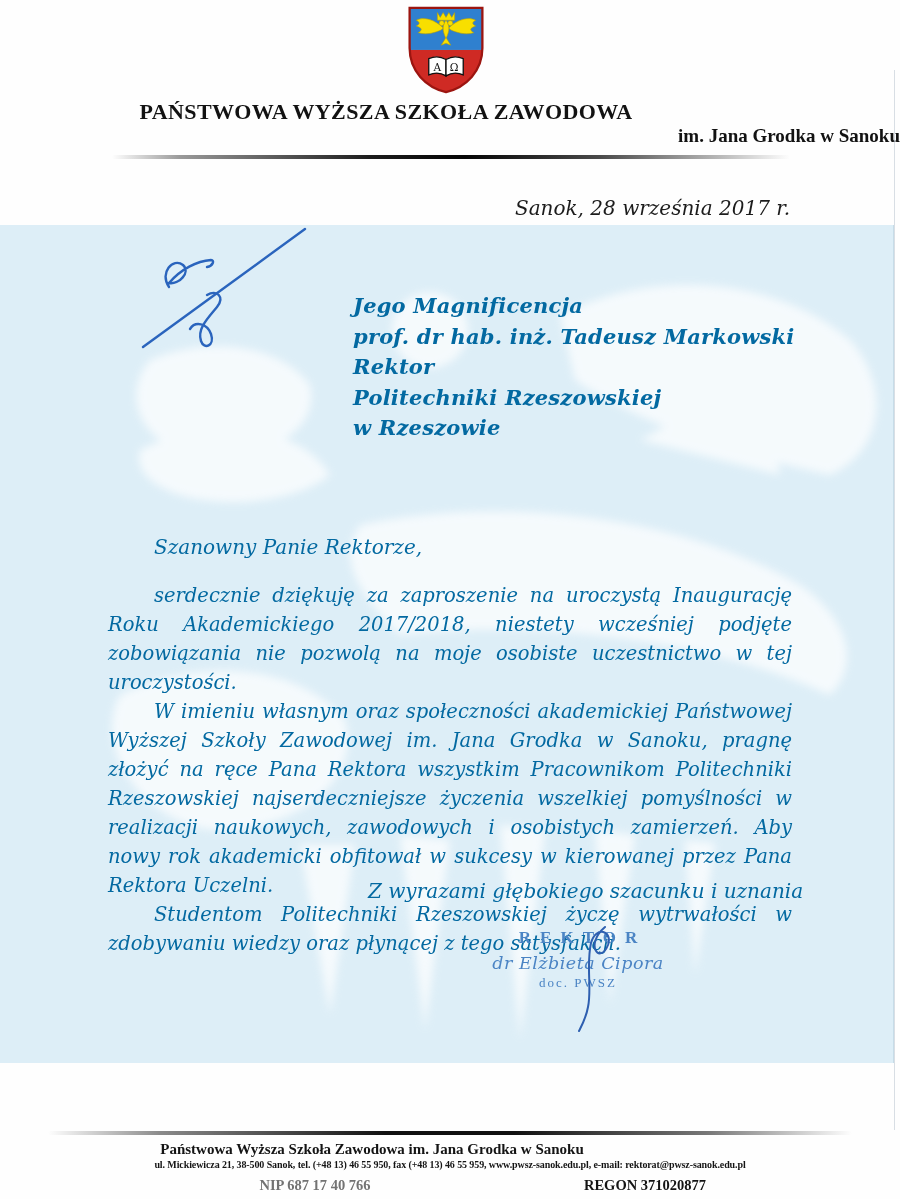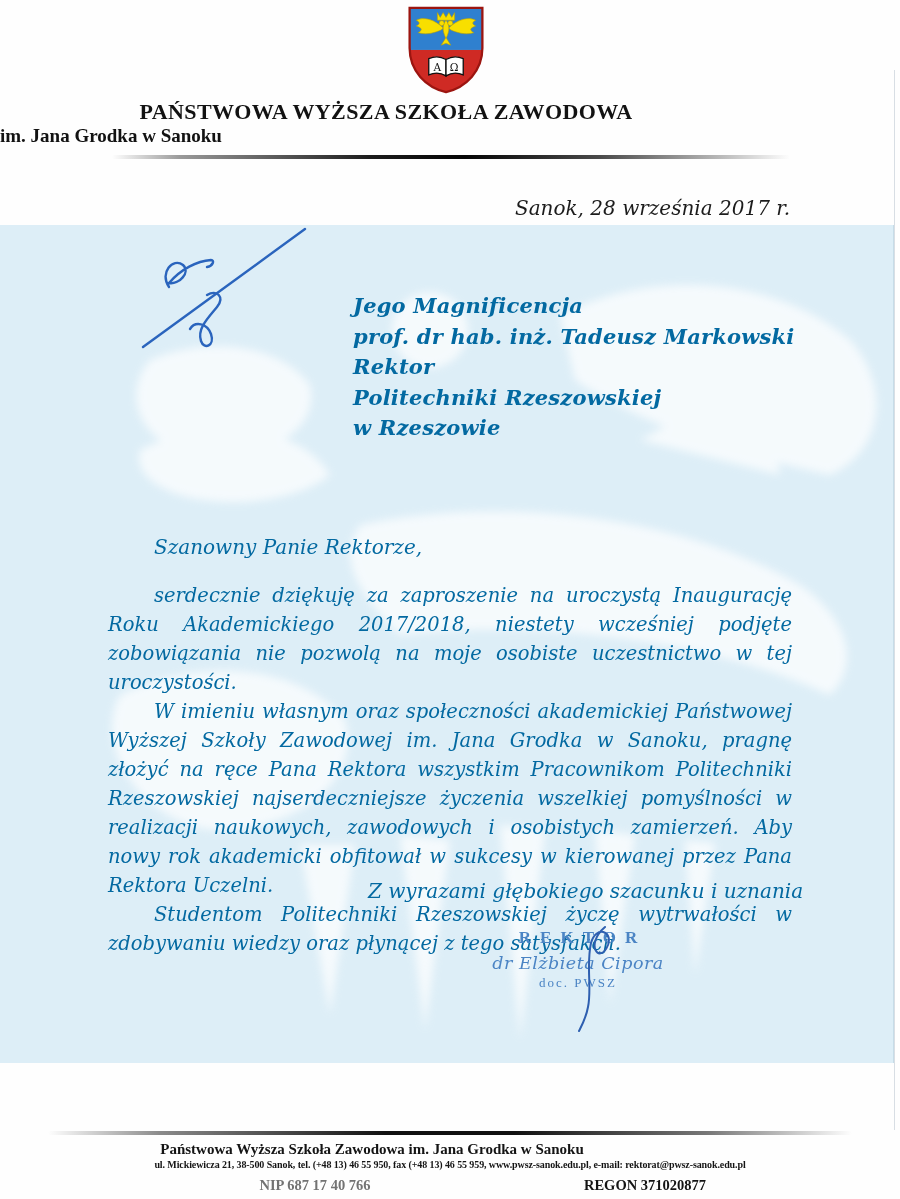--- a/index.html
+++ b/index.html
@@ -4,21 +4,21 @@
 <style>
   html,body{margin:0;padding:0;}
   body{width:900px;height:1199px;overflow:hidden;background:#fff;}
   #page{position:relative;width:900px;height:1199px;background:#fefefe;
         font-family:"Liberation Serif",serif;color:#1a1a1a;}
 
   
   .crest{position:absolute;left:405px;top:4px;width:82px;height:90px;}
   .org-title{position:absolute;left:0;top:99px;width:772px;text-align:center;
     font-weight:bold;font-size:22px;letter-spacing:0.4px;color:#121212;}
-  .org-subtitle{position:absolute;left:0;top:125px;width:900px;text-align:left;
+  .org-subtitle{position:absolute;left:0;top:125px;width:900px;text-align:right;
     font-weight:bold;font-size:19px;color:#121212;}
   .sep{position:absolute;height:4px;border-radius:2px;
     background:linear-gradient(to right,rgba(0,0,0,0) 0%,#9a9a9a 10%,#1c1c1c 38%,#050505 52%,#4a4a4a 72%,#bbb 90%,rgba(0,0,0,0) 100%);}
   .sep-top{left:112px;top:155px;width:678px;}
   .sep-bottom{left:48px;top:1131px;width:804px;
     background:linear-gradient(to right,rgba(0,0,0,0) 0%,#8a8a8a 14%,#101010 42%,#101010 58%,#777 82%,rgba(0,0,0,0) 100%);}
 
   .dateline{position:absolute;top:196px;right:110px;
     font-family:"DejaVu Serif",serif;font-style:italic;font-size:20px;color:#1c1c1c;}
 

